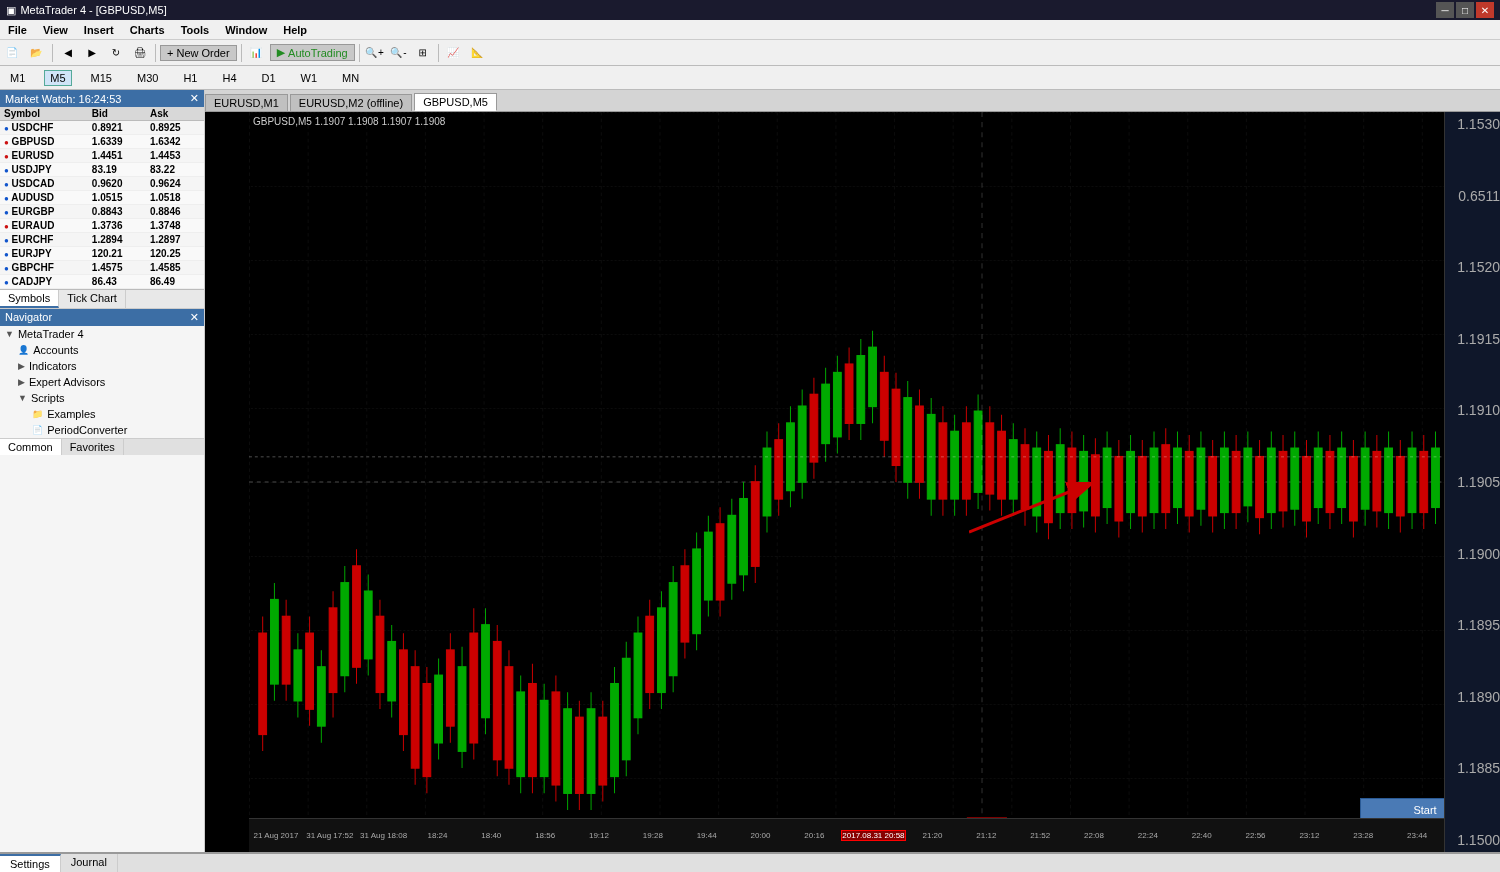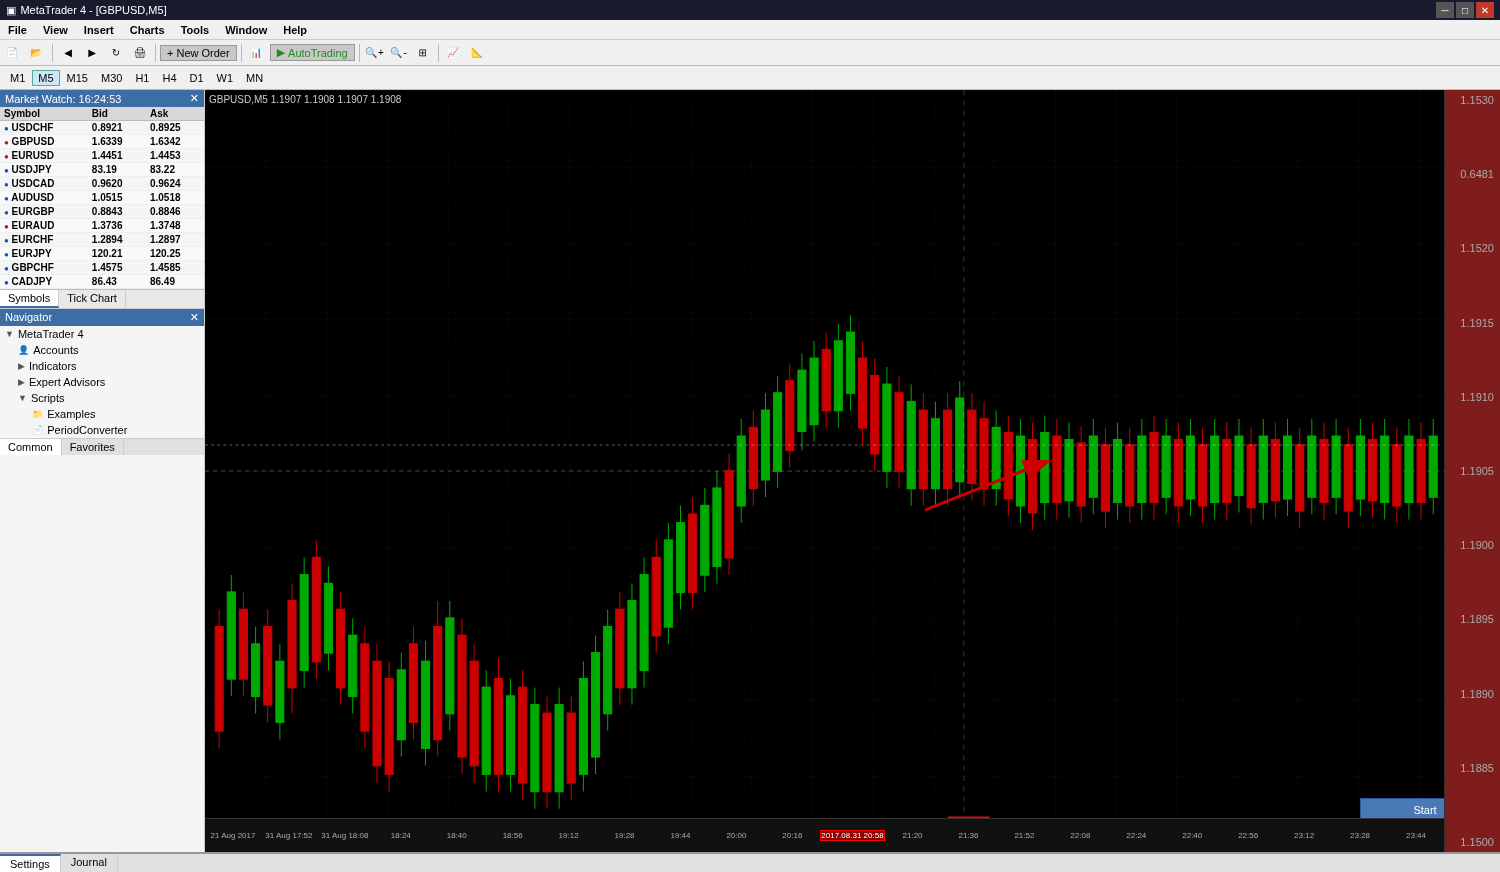--- a/index.html
+++ b/index.html
@@ -17,21 +17,21 @@
     #menu-bar .menu-item { padding: 1px 8px; font-size: 11px; cursor: pointer; height: 100%; display: flex; align-items: center; }
 
     
     #toolbar1 { background: #f0f0f0; height: 26px; display: flex; align-items: center; border-bottom: 1px solid #bbb; padding: 0 2px; gap: 2px; flex-wrap: nowrap; }
     .tb-btn { width: 22px; height: 22px; background: transparent; border: 1px solid transparent; cursor: pointer; display: flex; align-items: center; justify-content: center; font-size: 10px; }
     .tb-sep { width: 1px; height: 18px; background: #bbb; margin: 0 2px; }
     .tb-new-order { background: #c8c8c8; border: 1px solid #999; padding: 1px 6px; font-size: 11px; cursor: pointer; display: flex; align-items: center; gap: 3px; }
     .tb-autotrading { background: #c8c8c8; border: 1px solid #999; padding: 1px 6px; font-size: 11px; cursor: pointer; display: flex; align-items: center; gap: 3px; color: #228B22; }
 
     
-    #toolbar2 { background: #f0f0f0; height: 24px; display: flex; align-items: center; border-bottom: 1px solid #bbb; padding: 0 4px; gap: 1px; }
+    #toolbar2 { background: #f0f0f0; height: 24px; display: flex; align-items: center; border-bottom: 1px solid #bbb; padding: 0 4px; gap: 13px; }
     .tf-btn { padding: 1px 5px; font-size: 11px; background: transparent; border: 1px solid transparent; cursor: pointer; }
     .tf-btn.active { background: #d0e4f7; border-color: #5a9; }
 
     
     #main { display: flex; height: calc(872px - 20px - 20px - 26px - 24px - 20px); }
 
     
     #left-panel { width: 205px; background: #f5f5f5; border-right: 1px solid #ccc; display: flex; flex-direction: column; flex-shrink: 0; }
 
     
@@ -54,25 +54,25 @@
     .nav-item .icon { font-size: 9px; color: #555; }
     .nav-child { padding-left: 18px; }
     .nav-child2 { padding-left: 32px; }
 
     
     #chart-area { flex: 1; display: flex; flex-direction: column; background: #000; position: relative; }
     #chart-tabs { background: #d4d4d4; height: 22px; display: flex; align-items: flex-end; border-bottom: 1px solid #999; }
     .chart-tab { padding: 2px 8px; font-size: 11px; background: #c0c0c0; border: 1px solid #999; border-bottom: none; cursor: pointer; margin-right: 2px; }
     .chart-tab.active { background: #fff; border-bottom: 1px solid #fff; }
 
-    #chart-canvas { flex: 1; position: relative; background: #000; overflow: hidden; }
+    #chart-canvas { flex: 1; position: relative; background: #000; overflow: hidden; margin-left: 44px; }
     #chart-info { position: absolute; top: 4px; left: 4px; color: #ccc; font-size: 10px; z-index: 5; }
 
     
-    #price-axis { position: absolute; right: 0; top: 0; bottom: 0; width: 56px; background: #7f1d1d; color: #aaa; font-size: 11px; display: flex; flex-direction: column; justify-content: space-between; padding: 4px 6px; border-left: 1px solid #333; z-index: 4; }
+    #price-axis { position: absolute; right: 0; top: 0; bottom: 0; width: 56px; background: #0f172a; color: #aaa; font-size: 14px; display: flex; flex-direction: column; justify-content: space-between; padding: 4px 0; border-left: 1px solid #333; z-index: 4; }
     .price-tick { text-align: right; }
 
     
     #time-axis { position: absolute; bottom: 0; left: 0; right: 56px; height: 34px; background: #111; color: #aaa; font-size: 8px; display: flex; align-items: center; border-top: 1px solid #333; overflow: hidden; z-index: 4; }
     .time-label { flex: 1; text-align: center; white-space: nowrap; }
 
     
     #chart-svg { width: 100%; height: 100%; }
 
     
@@ -278,20 +278,25 @@
         </div>
       </div>
       <div id="common-fav-tabs">
         <div class="cf-tab active">Common</div>
         <div class="cf-tab">Favorites</div>
       </div>
     </div>
   </div>
 
   <div id="chart-area">
+    <div id="chart-tabs">
+      <div class="chart-tab">EURUSD,M1</div>
+      <div class="chart-tab">EURUSD,M2 (offline)</div>
+      <div class="chart-tab active">GBPUSD,M5</div>
+    </div>
     <div id="chart-canvas">
       <div id="chart-info">GBPUSD,M5  1.1907 1.1908 1.1907 1.1908</div>
 
       
       <svg id="chart-svg" viewBox="0 0 1280 440" preserveAspectRatio="none">
 
         <defs>
           <pattern id="grid" width="60" height="44" patternUnits="userSpaceOnUse">
             <path d="M 60 0 L 0 0 0 44" fill="none" stroke="#222" stroke-width="0.5" stroke-dasharray="2,2"></path>
           </pattern>
@@ -625,21 +630,21 @@
               <polygon points="0 0, 10 3.5, 0 7" fill="#cc0000"></polygon>
             </marker>
           </defs>
           <line x1="0" y1="50" x2="100" y2="10" stroke="#cc0000" stroke-width="3" marker-end="url(#arrowhead)"></line>
         </svg>
       </div>
 
       
       <div id="price-axis">
         <div class="price-tick">1.1530</div>
-        <div class="price-tick">0.6481</div>
+        <div class="price-tick">0.6511</div>
         <div class="price-tick">1.1520</div>
         <div class="price-tick">1.1915</div>
         <div class="price-tick">1.1910</div>
         <div class="price-tick">1.1905</div>
         <div class="price-tick">1.1900</div>
         <div class="price-tick">1.1895</div>
         <div class="price-tick">1.1890</div>
         <div class="price-tick">1.1885</div>
         <div class="price-tick">1.1500</div>
       </div>
@@ -652,21 +657,21 @@
         <div class="time-label">18:24</div>
         <div class="time-label">18:40</div>
         <div class="time-label">18:56</div>
         <div class="time-label">19:12</div>
         <div class="time-label">19:28</div>
         <div class="time-label">19:44</div>
         <div class="time-label">20:00</div>
         <div class="time-label">20:16</div>
         <div class="time-label" style="background:#880000; color:#fff; border:1px solid red;">2017.08.31 20:58</div>
         <div class="time-label">21:20</div>
-        <div class="time-label">21:36</div>
+        <div class="time-label">21:12</div>
         <div class="time-label">21:52</div>
         <div class="time-label">22:08</div>
         <div class="time-label">22:24</div>
         <div class="time-label">22:40</div>
         <div class="time-label">22:56</div>
         <div class="time-label">23:12</div>
         <div class="time-label">23:28</div>
         <div class="time-label">23:44</div>
       </div>
     </div>

